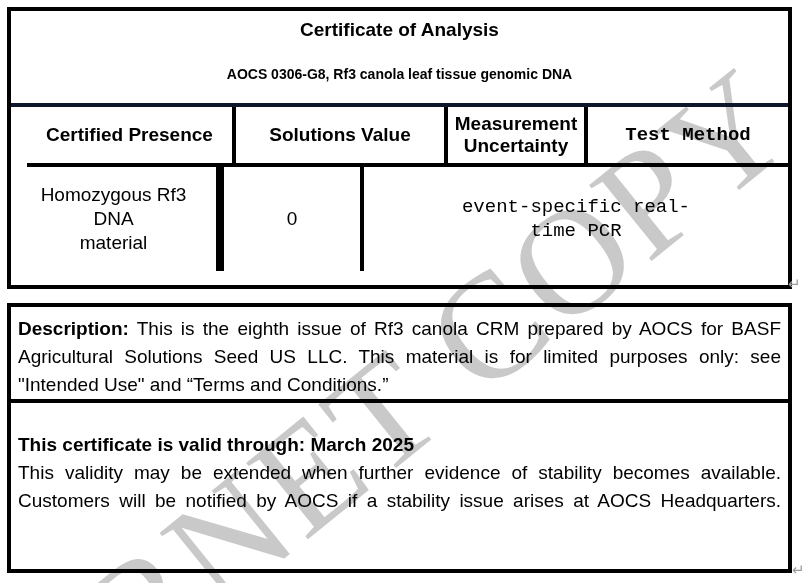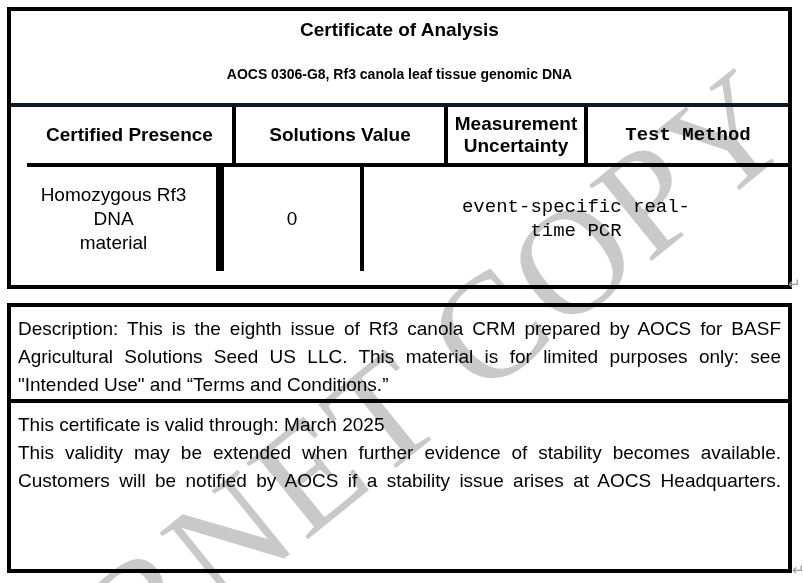--- a/index.html
+++ b/index.html
@@ -101,21 +101,21 @@
   }
   .validity-cell {
     flex: 1;
     padding: 8px 7px 0 7px;
     font-size: 19px;
     line-height: 28px;
   }
   .jline { text-align: justify; text-align-last: justify; }
   .lline { text-align: left; }
   .cline { }
-  .b { font-weight: normal; }
+  .b { font-weight: bold; margin-top: 20px; }
 
   
   .break-mark {
     position: absolute;
     font-size: 15px;
     color: #9b9b9b;
     z-index: 2;
     line-height: 1;
   }
   .mark-1 { left: 788px; top: 276px; }

